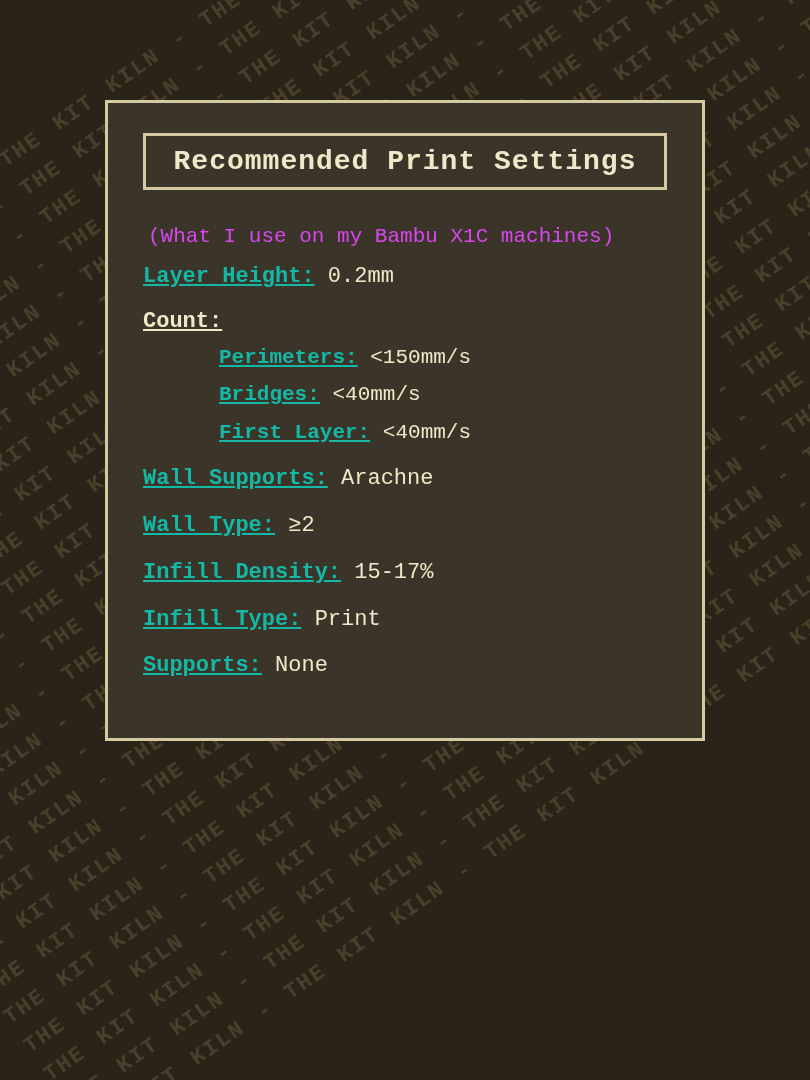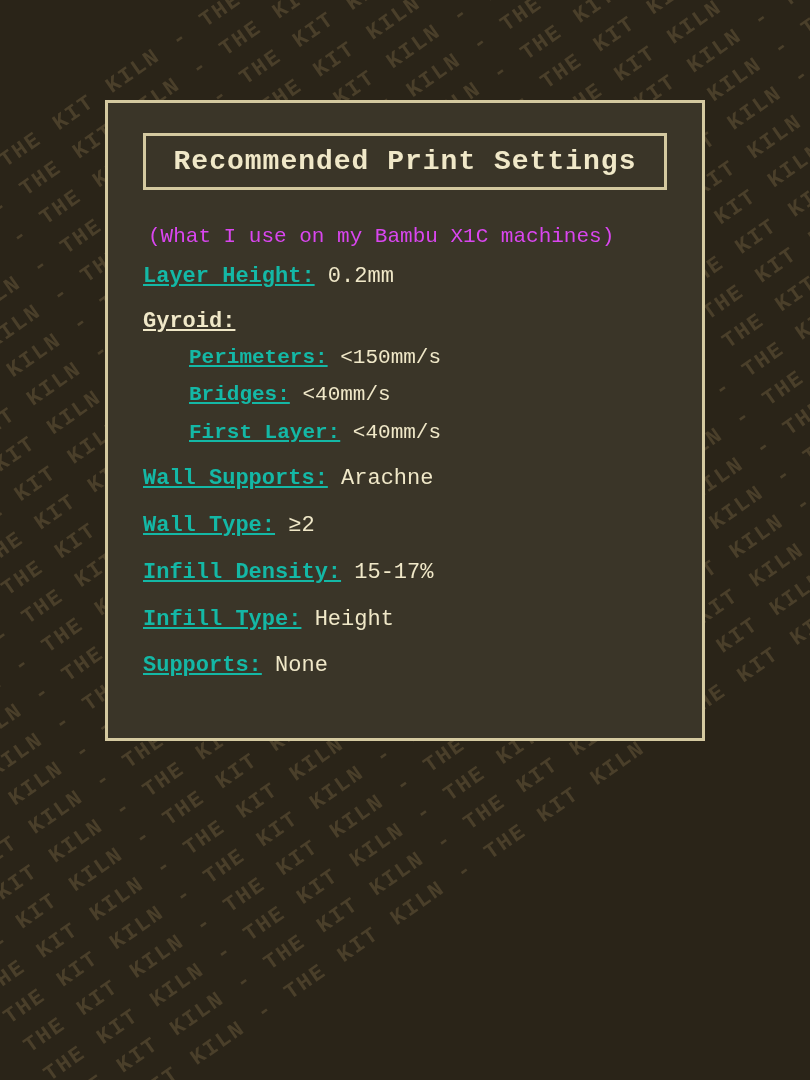--- a/index.html
+++ b/index.html
@@ -107,21 +107,21 @@
       text-decoration: underline;
       font-weight: bold;
       margin-bottom: 8px;
       display: block;
     }
 
     .speed-item {
       font-size: 21px;
       font-family: 'Courier New', Courier, monospace;
       color: #f0e8c8;
-      margin-left: 46px;
+      margin-left: 76px;
       margin-bottom: 6px;
       line-height: 1.5;
     }
   </style>
 </head>
 <body>
 
 <div class="background-tile">
   <div class="tile-text">
     <span class="tile-row">THE KIT KILN - THE KIT KILN - THE KIT KILN - THE KIT KILN - THE KIT KILN - THE KIT KILN - THE KIT KILN -</span>
@@ -154,21 +154,21 @@
 
 <div class="card">
 
   <div class="card-title">Recommended Print Settings</div>
 
   <div class="subtitle">(What I use on my Bambu X1C machines)</div>
 
   <div class="setting-row"><span class="setting-label">Layer Height:</span> <span>0.2mm</span></div>
 
   <div class="speeds-section">
-    <span class="speeds-label">Gyroid:</span>
+    <span class="speeds-label">Count:</span>
 
     <div class="speed-item">
       <span class="setting-label">Perimeters:</span>
       <span class="setting-value"> </span><span>&lt;150mm/s</span>
     </div>
 
     <div class="speed-item">
       <span class="setting-label">Bridges:</span>
       <span class="setting-value"> </span><span>&lt;40mm/s</span>
     </div>
@@ -178,18 +178,18 @@
       <span class="setting-value"> </span><span>&lt;40mm/s</span>
     </div>
   </div>
 
   <div class="setting-row"><span class="setting-label">Wall Supports:</span> <span>Arachne</span></div>
 
   <div class="setting-row"><span class="setting-label">Wall Type:</span> <span>≥2</span></div>
 
   <div class="setting-row"><span class="setting-label">Infill Density:</span> <span>15-17%</span></div>
 
-  <div class="setting-row"><span class="setting-label">Infill Type:</span> <span>Height</span></div>
+  <div class="setting-row"><span class="setting-label">Infill Type:</span> <span>Print</span></div>
 
   <div class="setting-row"><span class="setting-label">Supports:</span> <span>None</span></div>
 
 
 </div>
 
 </body></html>

